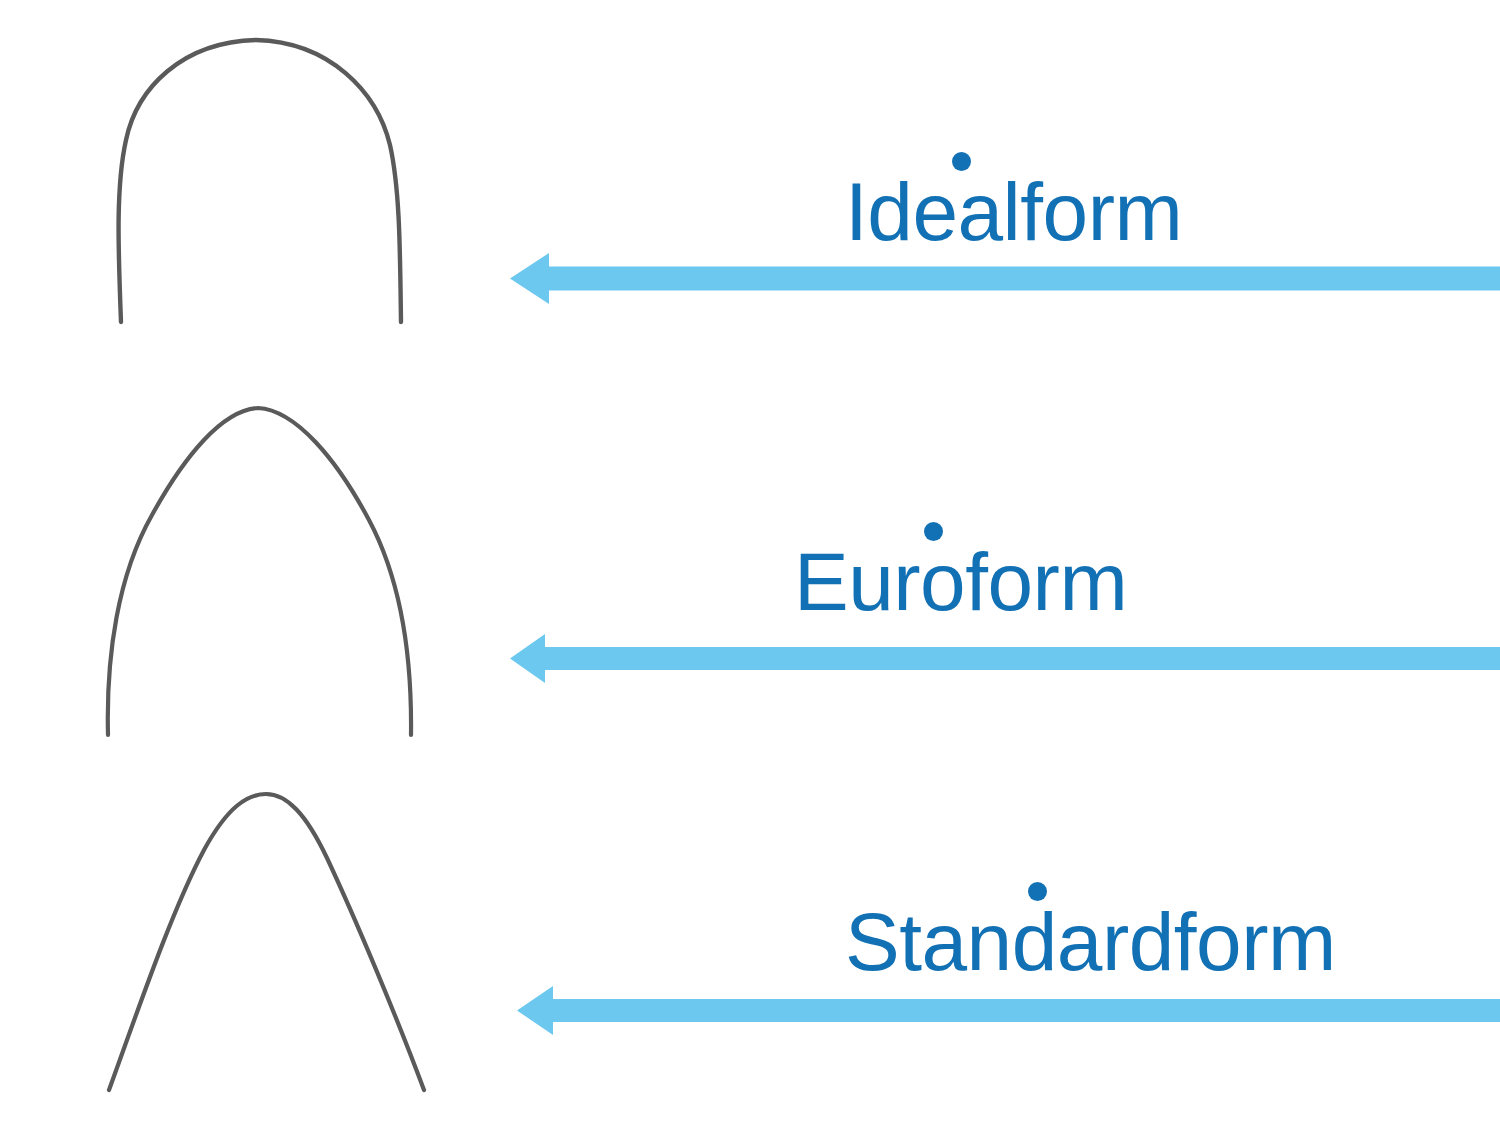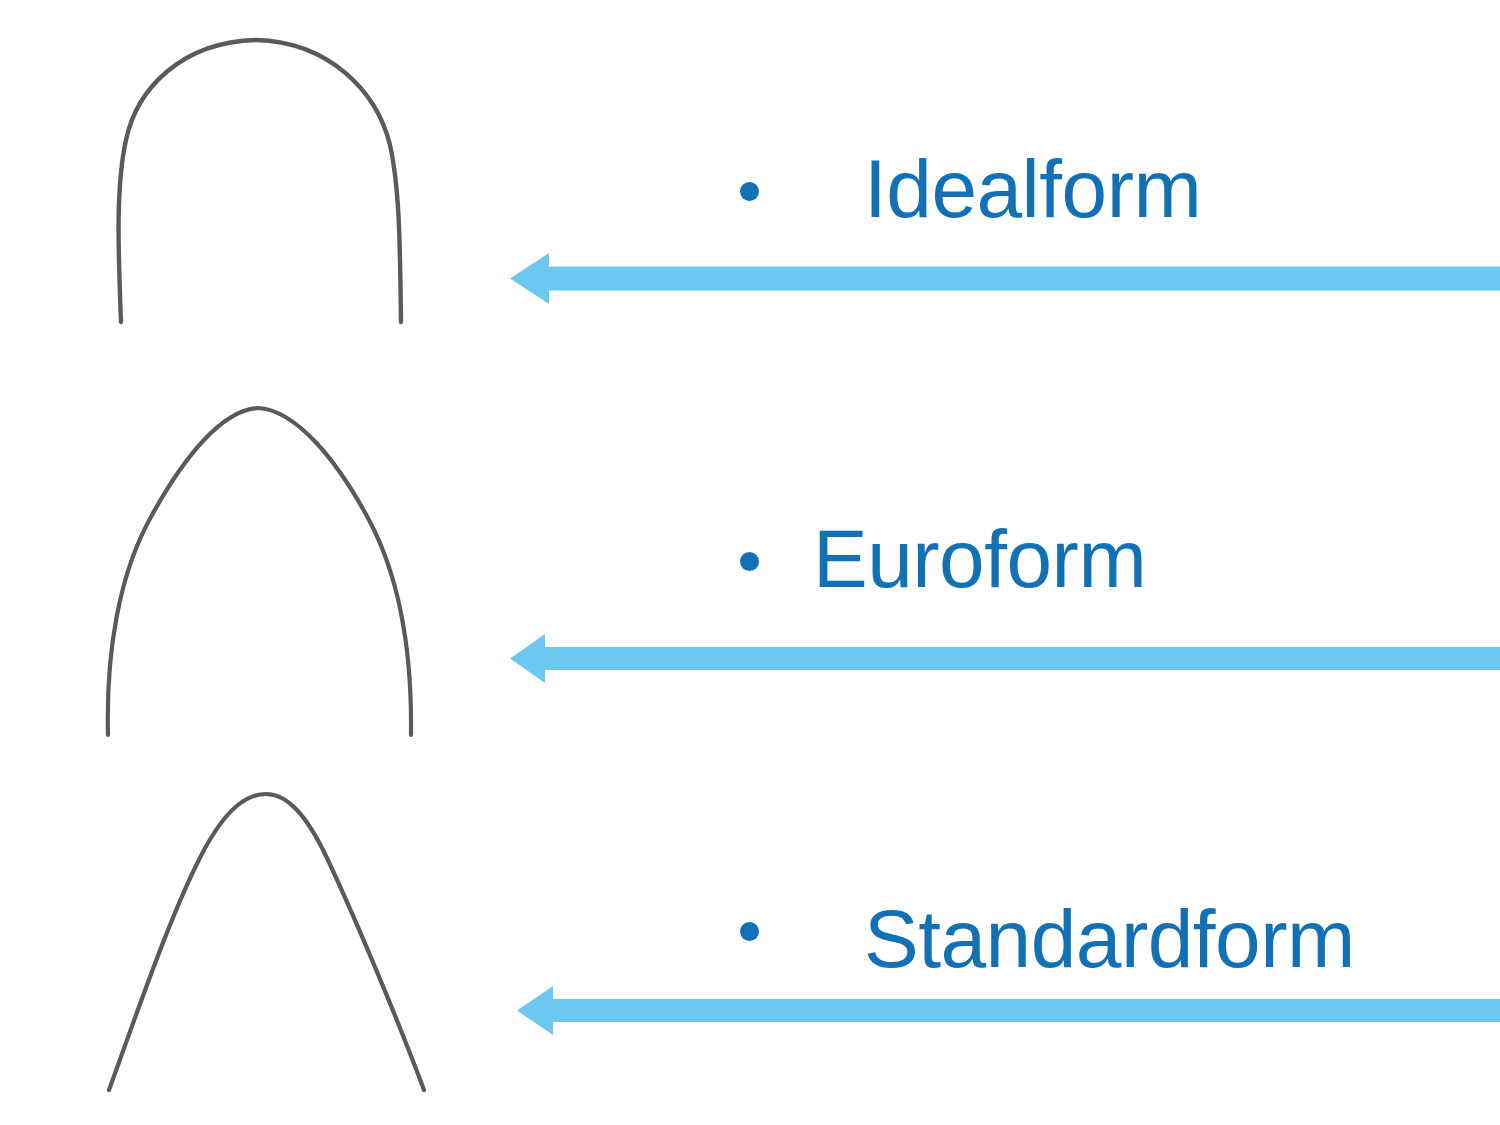--- a/index.html
+++ b/index.html
@@ -49,20 +49,21 @@
   #arrow-1 { top: 245px; }
   #arrow-2 { top: 625px; }
   #arrow-3 { top: 977px; }
 
   
   .bullet-item {
     position: absolute;
     display: flex;
     align-items: center;
     white-space: nowrap;
+    flex-direction: column;
   }
   .bullet-dot {
     width: 19px;
     height: 19px;
     border-radius: 50%;
     background: #1271b5;
     flex: 0 0 auto;
     margin-top: 4px;
   }
   .bullet-label {
@@ -70,21 +71,21 @@
     font-size: 82px;
     line-height: 1;
     font-weight: 400;
     letter-spacing: -0.5px;
   }
   #item-1 { left: 740px; top: 148px; }
   #item-1 .bullet-label { margin-left: 105px; }
   #item-2 { left: 740px; top: 518px; }
   #item-2 .bullet-label { margin-left: 54px; }
   #item-3 { left: 740px; top: 878px; }
-  #item-3 .bullet-label { margin-left: 105px; margin-top: 20px; }
+  #item-3 .bullet-label { margin-left: 105px; }
 </style>
 </head>
 <body>
 
 <div class="slide">
 
   <div class="wire-figure" id="wire-1">
     <svg viewBox="0 0 500 360" preserveAspectRatio="none" aria-hidden="true">
       <path d="M 121 322
                C 118 245, 116 185, 126 140

